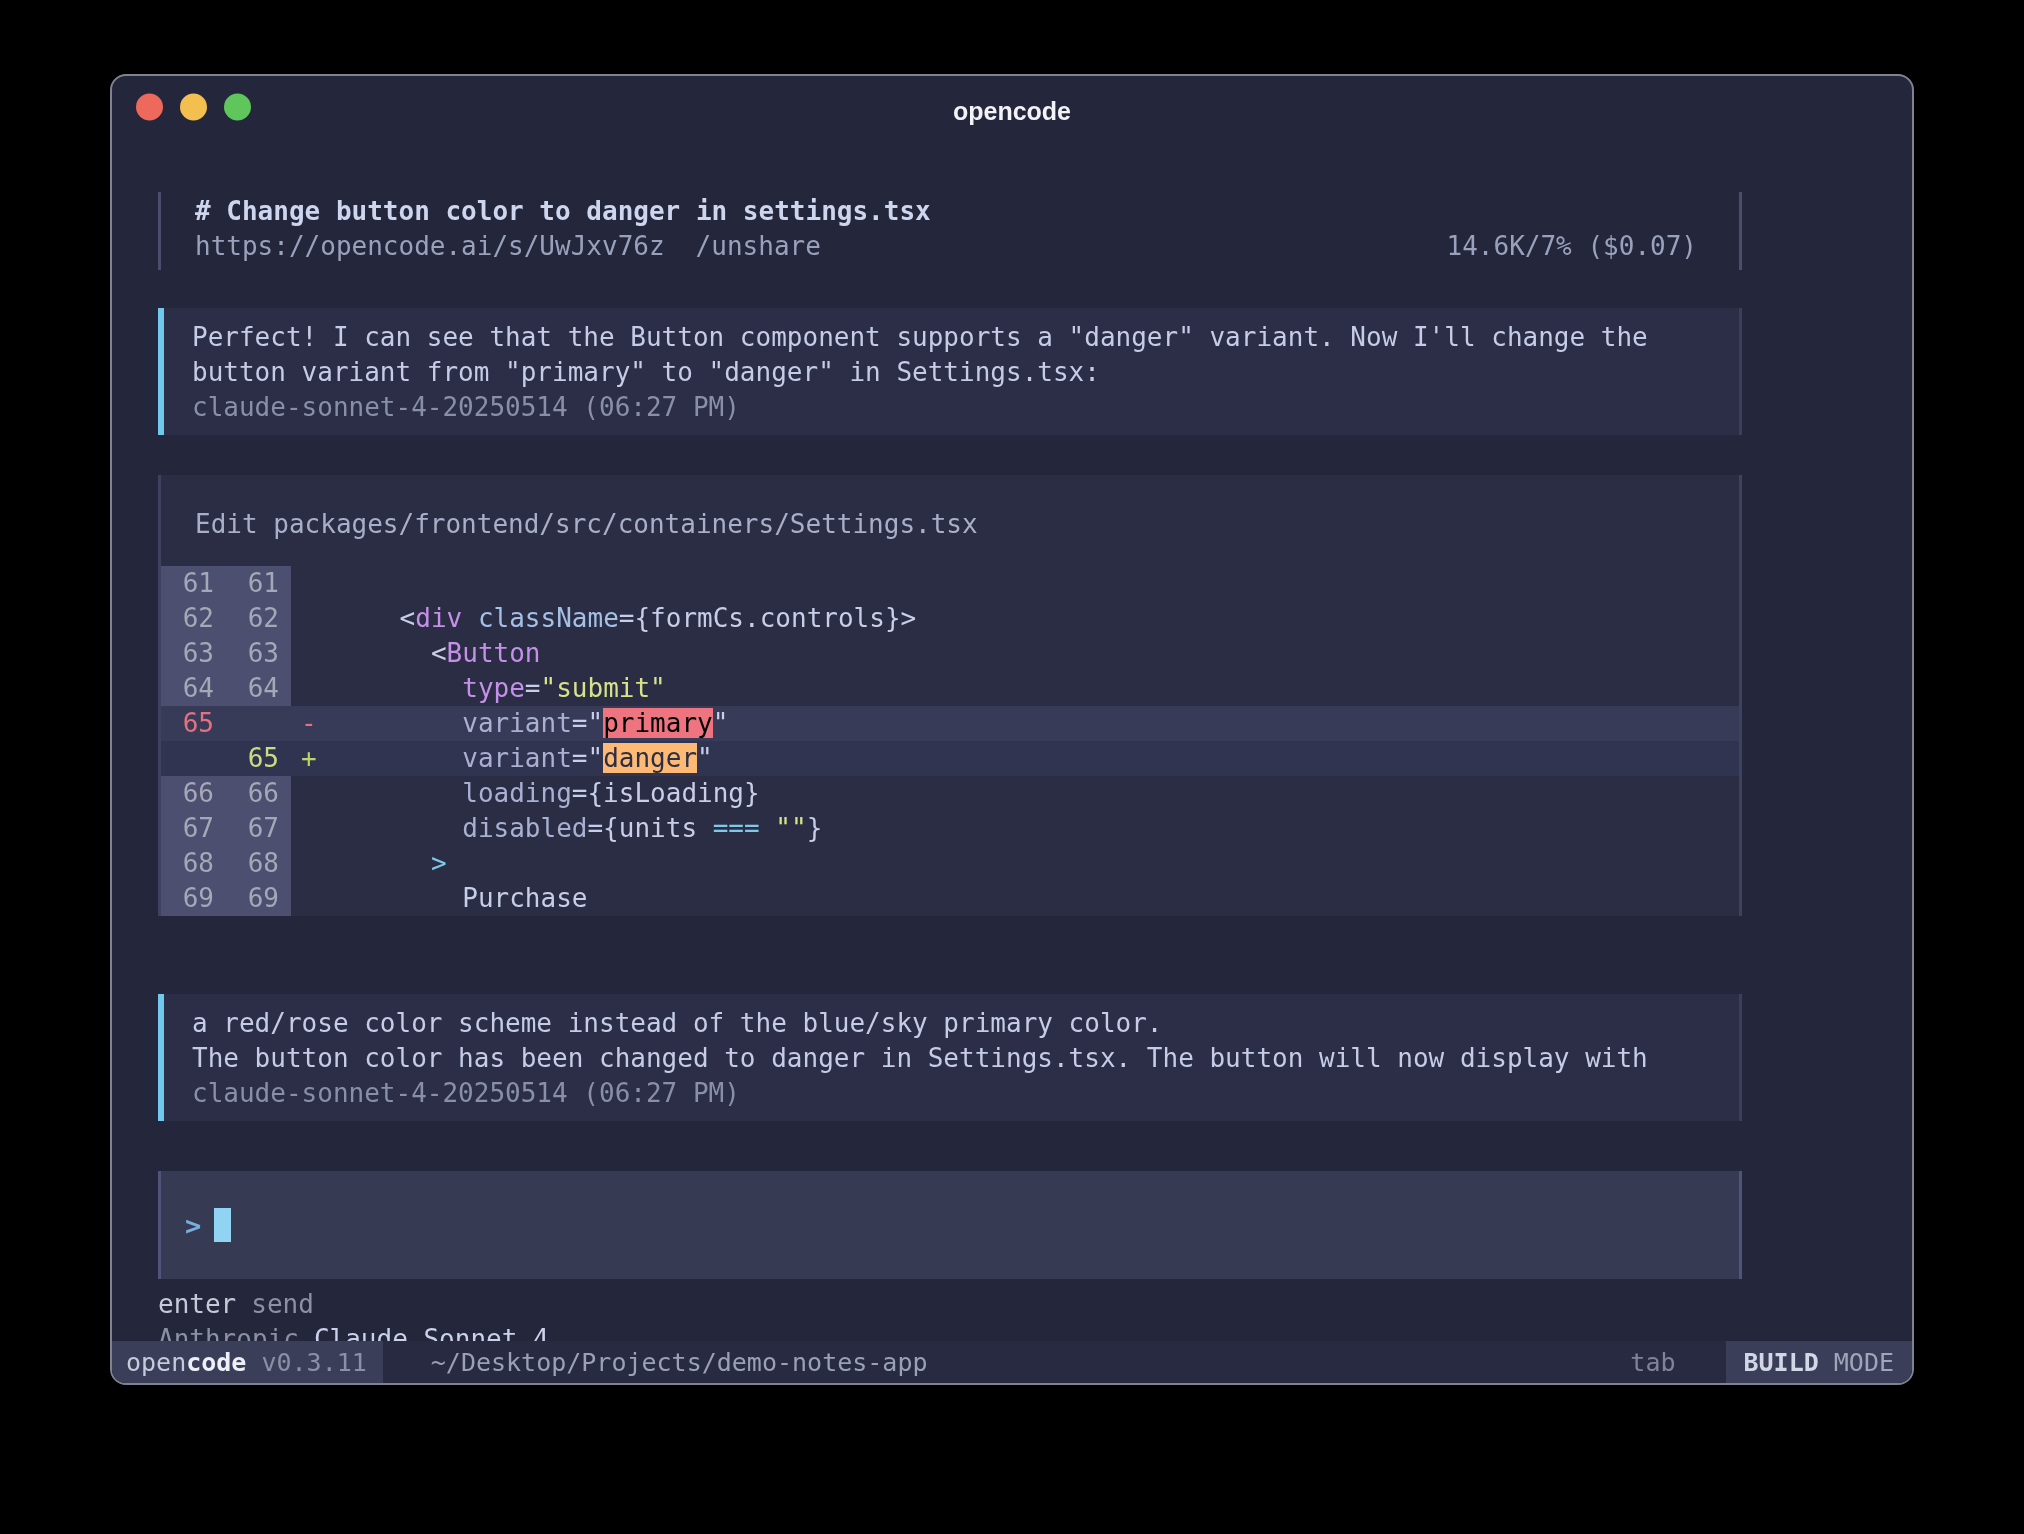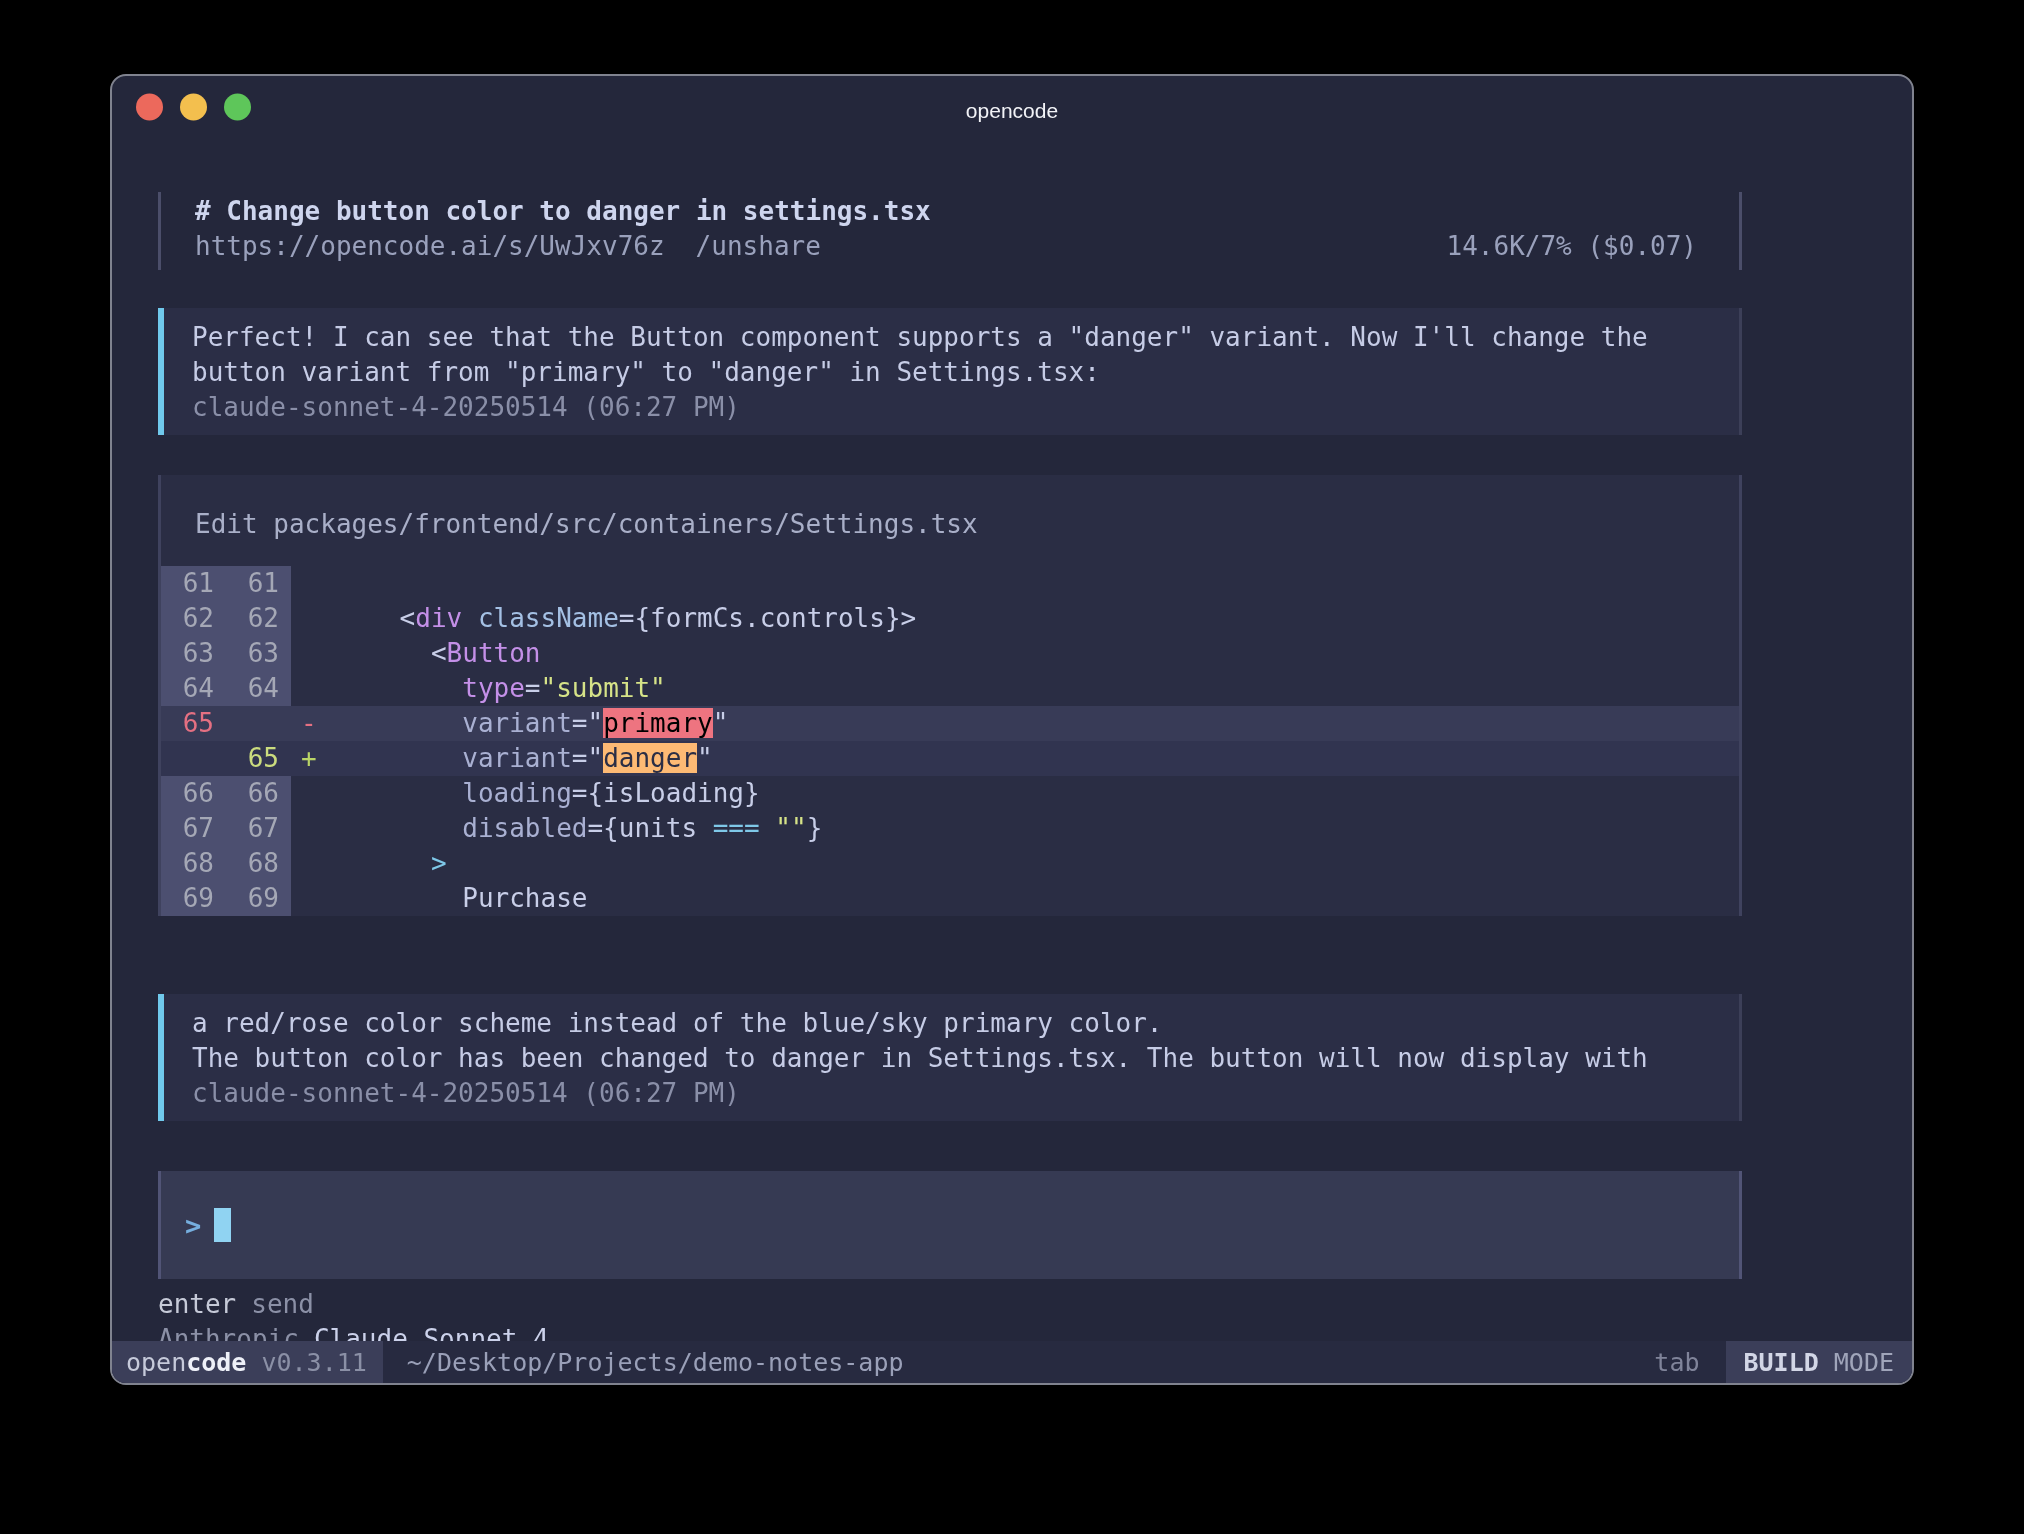--- a/index.html
+++ b/index.html
@@ -13,21 +13,21 @@
     background:#24273b; border:2px solid #80838f; border-radius:16px;
     overflow:hidden;
   }
   
   .titlebar { position:relative; height:62px; display:flex; align-items:center; justify-content:center; }
   .lights { position:absolute; left:24px; top:50%; transform:translateY(-50%); display:flex; gap:17px; }
   .light { width:27px; height:27px; border-radius:50%; display:inline-block; }
   .light.red { background:#ec695c; }
   .light.yellow { background:#f3bf4e; }
   .light.green { background:#5ec65a; }
-  .win-title { color:#f2f3f7; font-family:"Liberation Sans", sans-serif; font-weight:normal; font-size:21px; margin-top:8px; }
+  .win-title { color:#f2f3f7; font-family:"Liberation Sans", sans-serif; font-weight:bold; font-size:25px; margin-top:8px; }
   
   .content { margin:0 46px; width:1584px; font-size:26px; }
   
   .header-block { margin-top:54px; border-left:3px solid #4b4e6a; border-right:3px solid #4b4e6a; padding:2px 42px 6px 34px; }
   .h-title { color:#ced5ee; font-weight:bold; line-height:35px; white-space:pre; }
   .h-row2 { display:flex; align-items:center; line-height:35px; color:#9aa1bc; }
   .h-unshare { margin-left:31px; }
   .h-spacer { flex:1; }
   
   .msg { background:#2b2e46; border-left:6px solid #70c9ec; border-right:3px solid #3c3f58; padding:12px 28px 10px 28px; }
@@ -63,21 +63,21 @@
   .input-box { margin-top:50px; height:108px; background:#363a53; border-left:3px solid #515476; border-right:3px solid #515476; display:flex; align-items:center; padding-left:24px; }
   .prompt { color:#76aede; font-weight:bold; font-size:27px; }
   .cursor { display:inline-block; width:17px; height:34px; background:#90d3f2; margin-left:13px; }
   
   .footer-row { margin-top:8px; display:flex; justify-content:space-between; line-height:35px;flex-direction:column; }
   .hint-key { color:#c6cad8; }
   .hint-act { color:#8b90a6; margin-left:15px; }
   .provider { color:#8b90a6; }
   .model-name { color:#cbd1ea; margin-left:15px; }
   
-  .statusbar { position:absolute; left:0; right:0; bottom:0; height:42px; background:#272a40; display:flex; align-items:stretch; font-size:25px; }
+  .statusbar { position:absolute; left:0; right:0; bottom:0; height:42px; background:#272a40; display:flex; align-items:stretch; font-size:25px;gap:24px; }
   .chip { background:#3b3e59; display:flex; align-items:center; }
   .ver-chip { padding:0 16px 0 14px; }
   .sb-open { color:#c6cada; }
   .sb-code { color:#eef0f8; font-weight:bold; }
   .sb-ver { color:#8b90a6; margin-left:15px; }
   .sb-cwd { display:flex; align-items:center; margin-left:24px; color:#9aa0b8; }
   .sb-spacer { flex:1; }
   .sb-tab { display:flex; align-items:center; color:#80849a; margin-right:26px; }
   .mode-chip { padding:0 18px 0 18px; }
   .sb-mode-b { color:#d2d6e6; font-weight:bold; }

